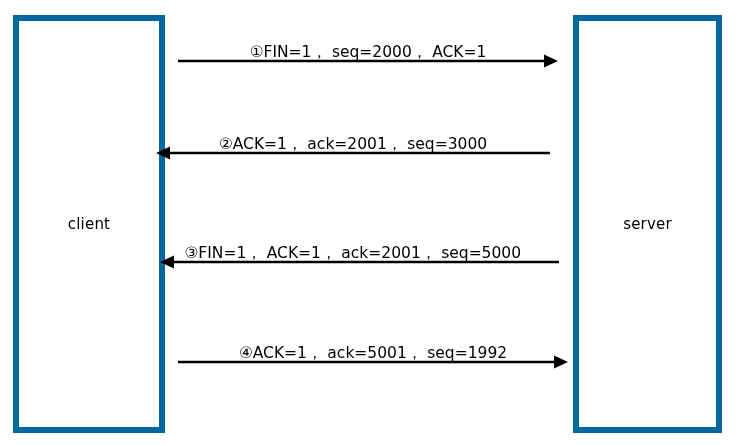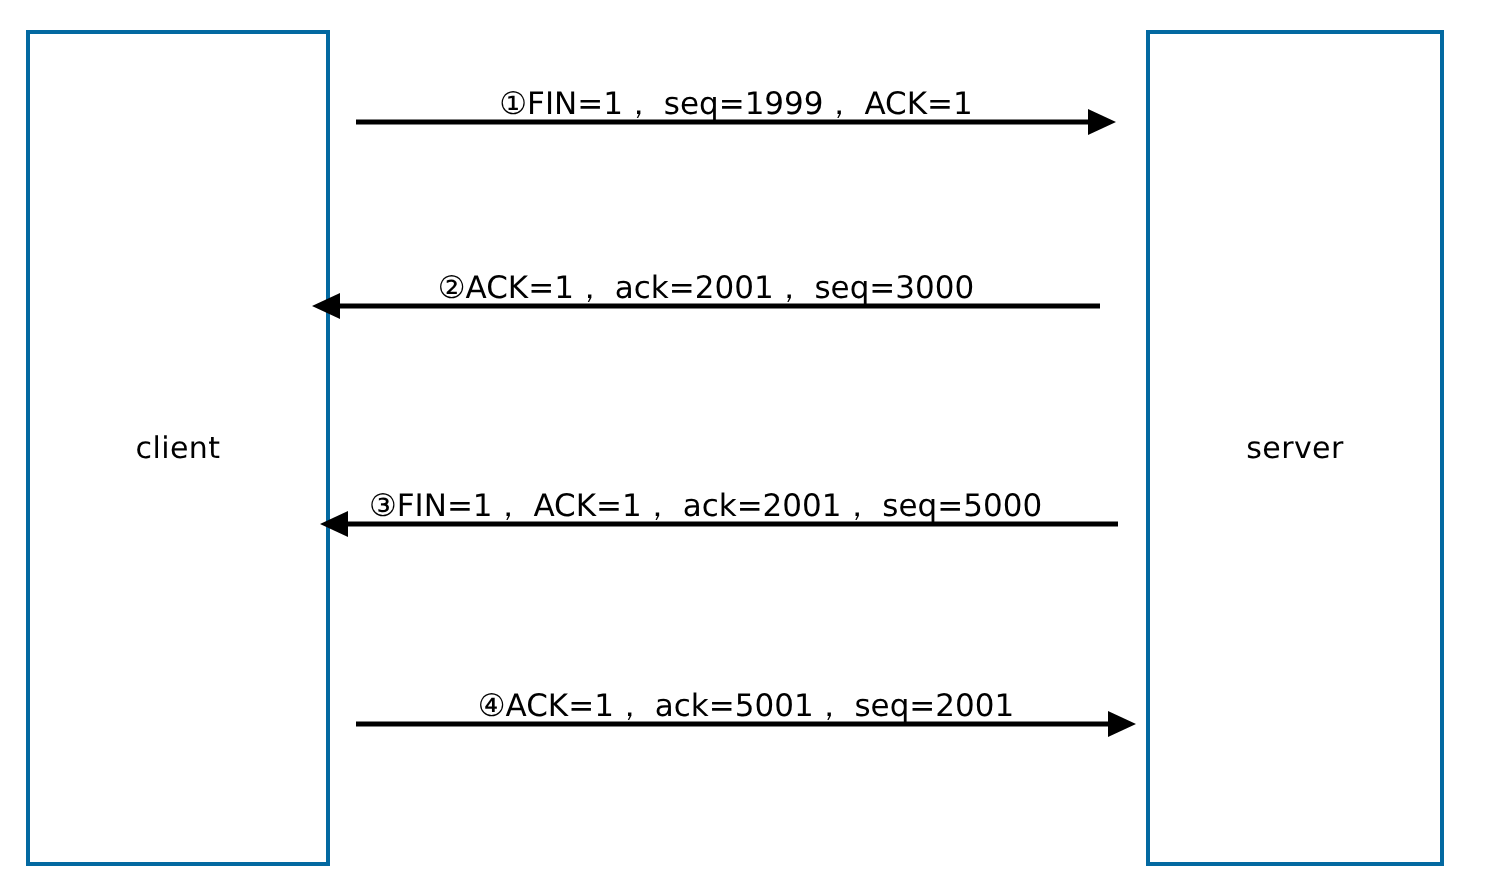--- a/index.html
+++ b/index.html
@@ -16,21 +16,21 @@
     height: 446px;
     background: #ffffff;
     overflow: hidden;
   }
 
   
   .lifeline-box {
     position: absolute;
     box-sizing: border-box;
     background: #ffffff;
-    border: 2px solid #0369a1;
+    border: 6px solid #0369a1;
     display: flex;
     align-items: center;
     justify-content: center;
   }
   #client-box {
     left: 13px;
     top: 15px;
     width: 152px;
     height: 418px;
   }
@@ -84,21 +84,21 @@
 
   <div id="client-box" class="lifeline-box">
     <span class="lifeline-label">client</span>
   </div>
 
   <div id="server-box" class="lifeline-box">
     <span class="lifeline-label">server</span>
   </div>
 
   <div class="message" id="msg-1">
-    <span class="msg-label center">①FIN=1， seq=1999， ACK=1</span>
+    <span class="msg-label center">①FIN=1， seq=2000， ACK=1</span>
     <svg class="msg-svg" width="380" height="14" viewBox="0 0 380 14">
       <line x1="0" y1="7" x2="366" y2="7" stroke="#000000" stroke-width="2.6"></line>
       <polygon points="366,0.5 380,7 366,13.5" fill="#000000"></polygon>
     </svg>
   </div>
 
   <div class="message" id="msg-2">
     <span class="msg-label center">②ACK=1， ack=2001， seq=3000</span>
     <svg class="msg-svg" width="394" height="14" viewBox="0 0 394 14">
       <line x1="14" y1="7" x2="394" y2="7" stroke="#000000" stroke-width="2.6"></line>
@@ -108,20 +108,20 @@
 
   <div class="message" id="msg-3">
     <span class="msg-label shift-left">③FIN=1， ACK=1， ack=2001， seq=5000</span>
     <svg class="msg-svg" width="399" height="14" viewBox="0 0 399 14">
       <line x1="14" y1="7" x2="399" y2="7" stroke="#000000" stroke-width="2.6"></line>
       <polygon points="14,0.5 0,7 14,13.5" fill="#000000"></polygon>
     </svg>
   </div>
 
   <div class="message" id="msg-4">
-    <span class="msg-label center">④ACK=1， ack=5001， seq=2001</span>
+    <span class="msg-label center">④ACK=1， ack=5001， seq=1992</span>
     <svg class="msg-svg" width="390" height="14" viewBox="0 0 390 14">
       <line x1="0" y1="7" x2="376" y2="7" stroke="#000000" stroke-width="2.6"></line>
       <polygon points="376,0.5 390,7 376,13.5" fill="#000000"></polygon>
     </svg>
   </div>
 
 </div>
 
 </body></html>

